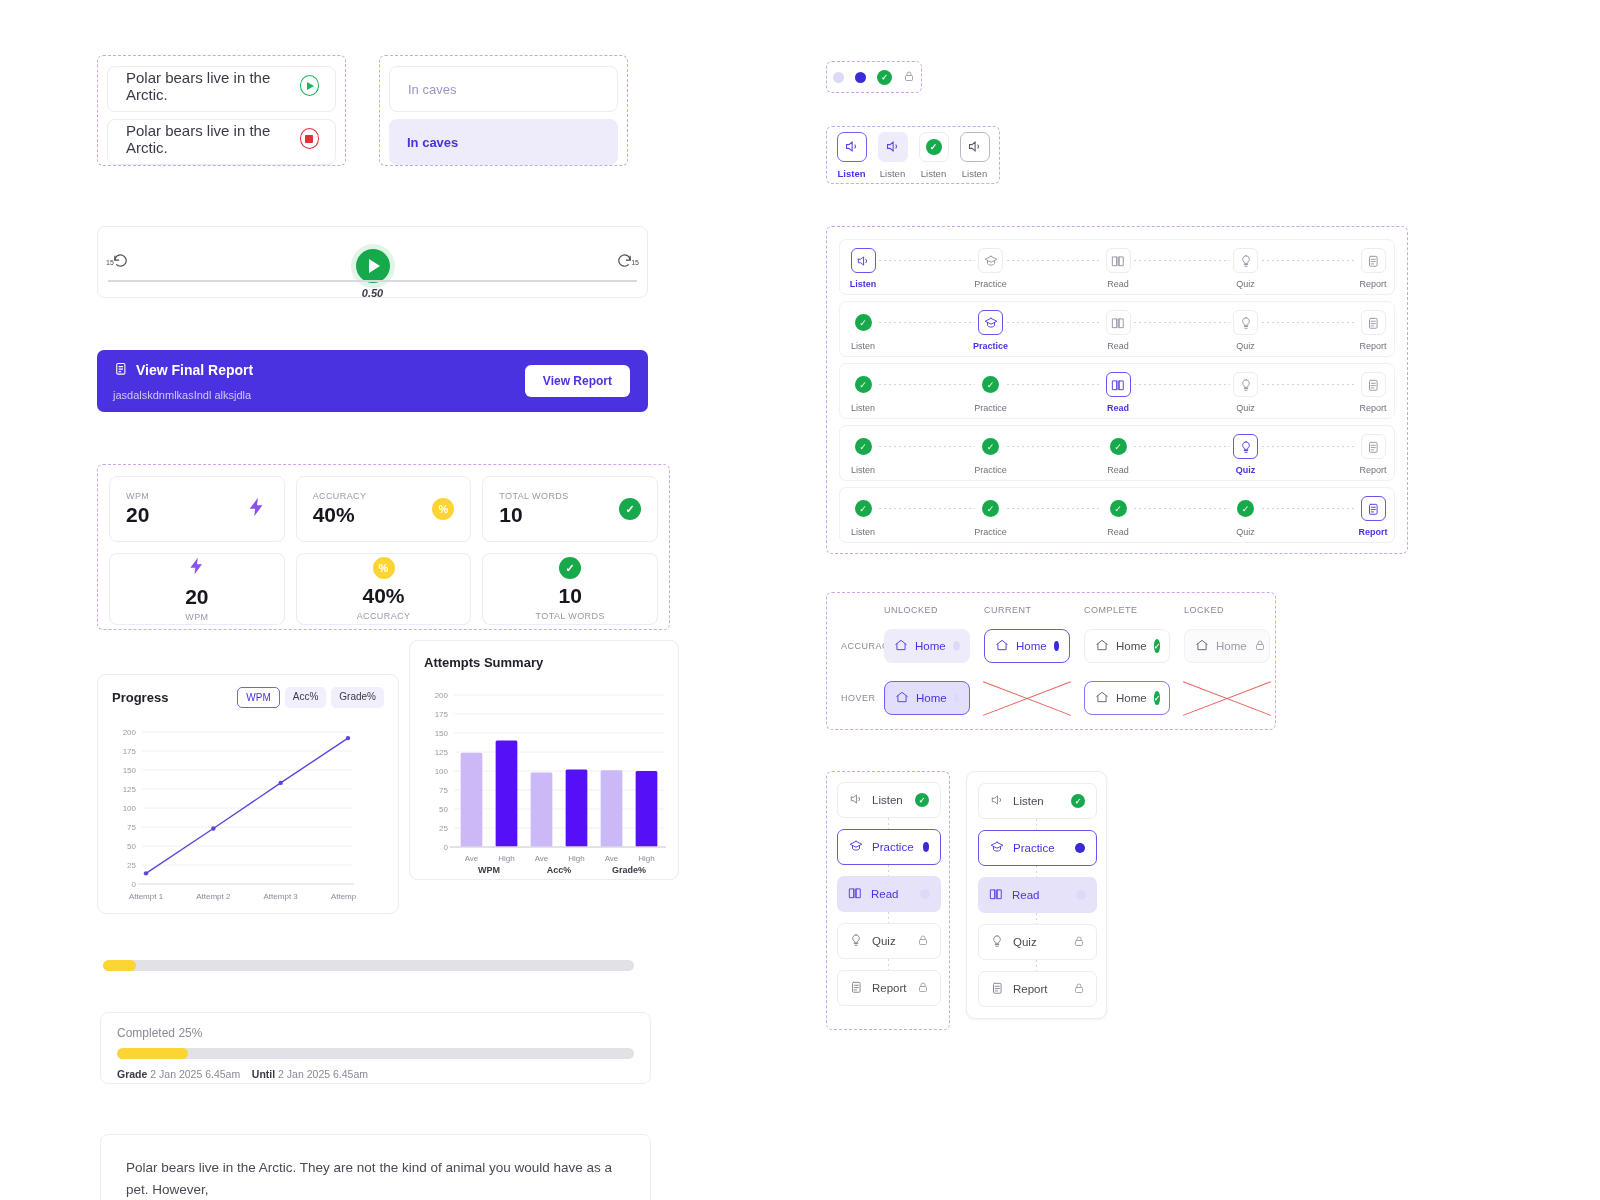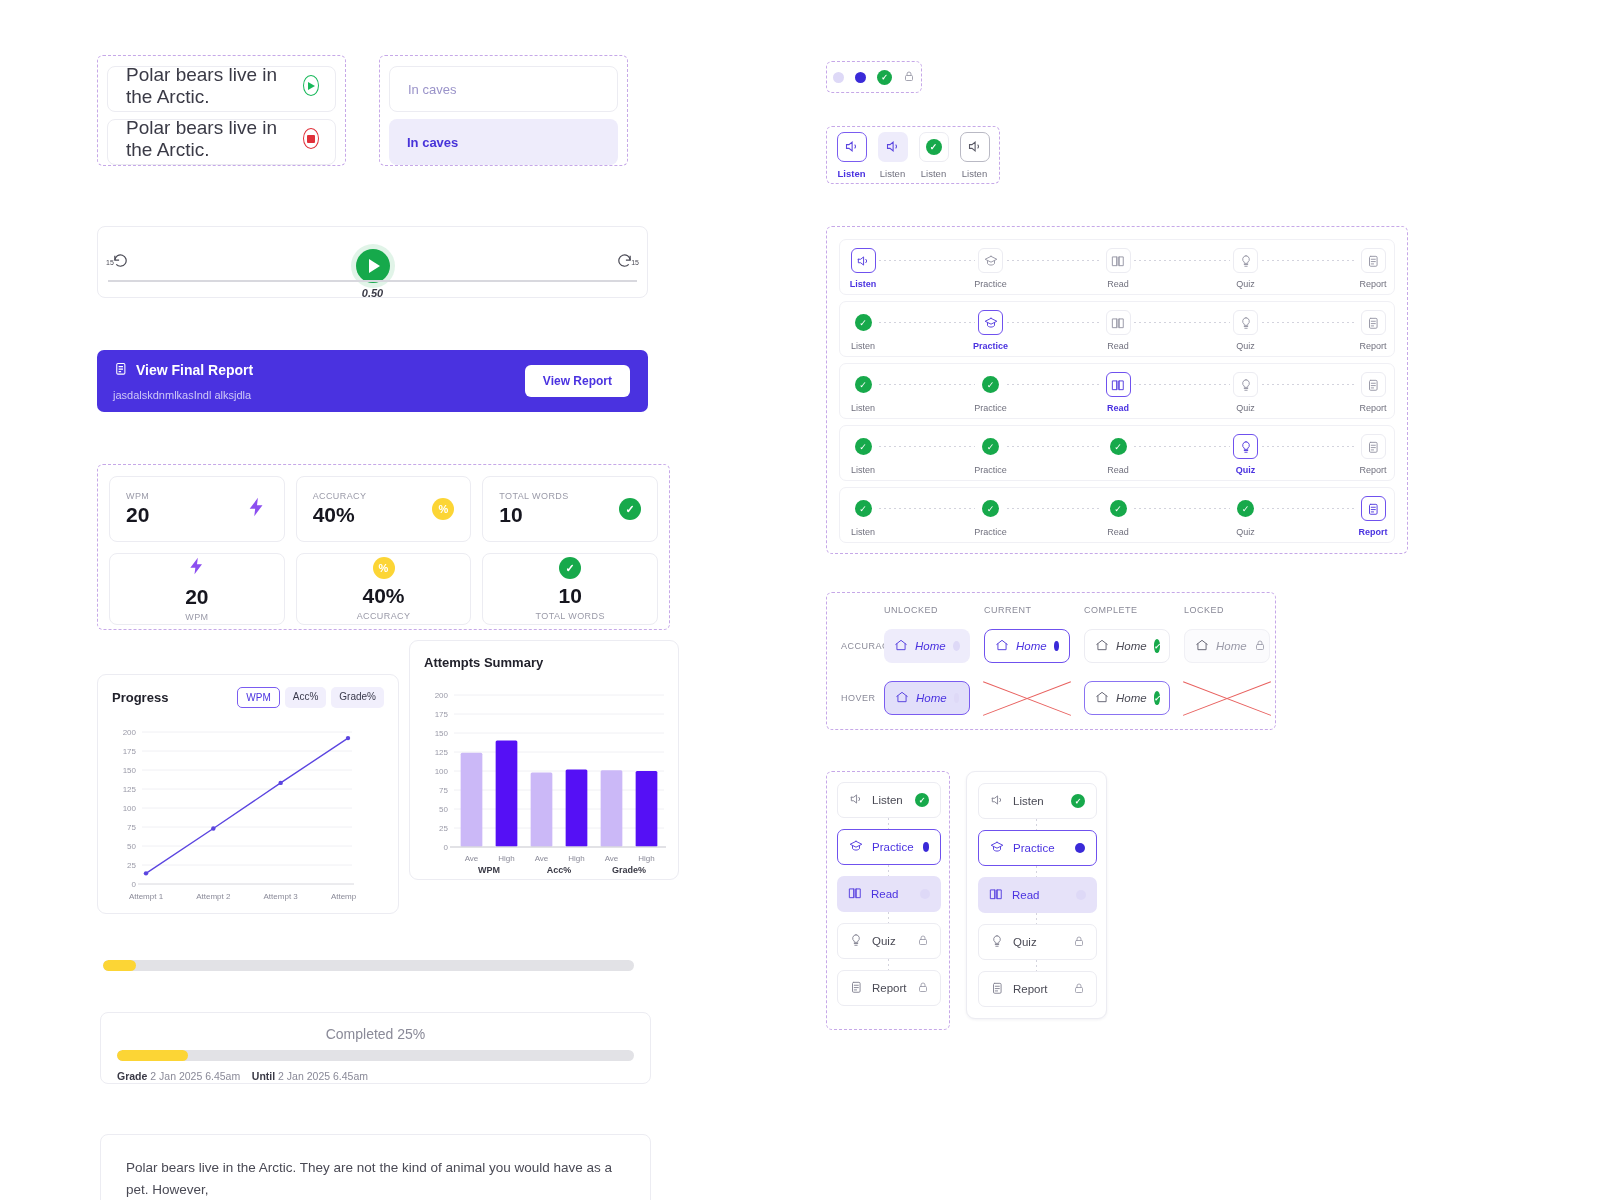--- a/index.html
+++ b/index.html
@@ -13,21 +13,21 @@
   }
   .abs { position: absolute; }
 
   
   .dashed { border: 1.5px dashed #c6a8e8; border-radius: 6px; }
   .card { background: #fff; border: 1px solid #ececf2; border-radius: 8px; }
   .shadow { box-shadow: 0 1px 3px rgba(20,20,60,.06); }
 
   
   .sent-box { height: 46px; display: flex; align-items: center; padding: 0 16px 7px 18px;
-              justify-content: space-between; font-size: 19px; color: #3a3a46; }
+              justify-content: space-between; font-size: 15px; color: #3a3a46; }
   .circ { width: 21px; height: 21px; border-radius: 50%; display: flex;
           align-items: center; justify-content: center; }
   .circ.green { border: 1.6px solid #18b85a; }
   .circ.red { border: 1.6px solid #e0303a; }
   .tri { width: 0; height: 0; border-left: 7px solid #18b85a;
          border-top: 4.5px solid transparent; border-bottom: 4.5px solid transparent;
          margin-left: 2px; }
   .sq { width: 8px; height: 8px; background: #e0303a; border-radius: 1px; }
 
   
@@ -84,21 +84,21 @@
   .ytick { font-size: 8px; fill: #9a9aa8; }
   .xtick { font-size: 8px; fill: #8a8a98; }
   .grp   { font-size: 9px; fill: #3a3a46; font-weight: bold; }
 
   
   .pbar { height: 11px; border-radius: 6px; background: #e2e2e6; overflow: hidden; }
   .pbar > i { display: block; height: 100%; background: #fcd535; border-radius: 6px; }
 
   
   .comp { width: 551px; height: 72px; padding: 13px 16px; }
-  .comp .h { font-size: 14px; font-weight: bold; color: #43434f; text-align: center; }
+  .comp .h { font-size: 12px; font-weight: bold; color: #43434f; }
   .comp .h span { font-weight: normal; color: #8a8a98; }
   .comp .dates { font-size: 10.5px; color: #8a8a98; margin-top: 9px; }
   .comp .dates b { color: #3a3a46; }
 
   
   .passage { width: 551px; padding: 22px 25px; font-size: 13.5px; color: #4a4a55;
              line-height: 1.6; }
 
   
   .dot { width: 11px; height: 11px; border-radius: 50%; }
@@ -127,21 +127,21 @@
                         margin: 4px 0; }
   .stepnode .nm { font-size: 9px; color: #70707e; margin-top: 6px; white-space: nowrap; }
   .stepnode .nm.act { color: #4a32e0; font-weight: bold; }
   .dline { position: absolute; top: 20px; height: 1px;
            background: repeating-linear-gradient(to right,#d3d3dd 0 2px,transparent 2px 5px); }
 
   
   .colhead { font-size: 9px; letter-spacing: .5px; color: #8a8a98; }
   .rowhead { font-size: 9px; letter-spacing: .5px; color: #8a8a98; }
   .homebtn { width: 86px; height: 34px; border-radius: 8px; display: flex;
-             align-items: center; gap: 7px; padding: 0 10px; font-size: 11.5px; font-style: italic; }
+             align-items: center; gap: 7px; padding: 0 10px; font-size: 11.5px; }
   .homebtn .nm { flex: 1; }
   .hb-unlocked { background: #eeecfb; color: #4a32e0; }
   .hb-unlocked-h { background: #e2dffa; color: #4a32e0; border: 1.4px solid #7a5cf0; }
   .hb-current { border: 1.5px solid #6f51ee; color: #4a32e0; }
   .hb-complete { border: 1px solid #ececf2; color: #4a4a55; }
   .hb-complete-h { border: 1.5px solid #8a73f2; color: #4a4a55; }
   .hb-locked { border: 1px solid #f0f0f5; background: #fbfbfd; color: #9a9aa8; }
   .minidot { width: 10px; height: 10px; border-radius: 50%; }
   .minidot.pale { background: #ded9f7; }
   .minidot.blue { background: #3a2ad8; }

